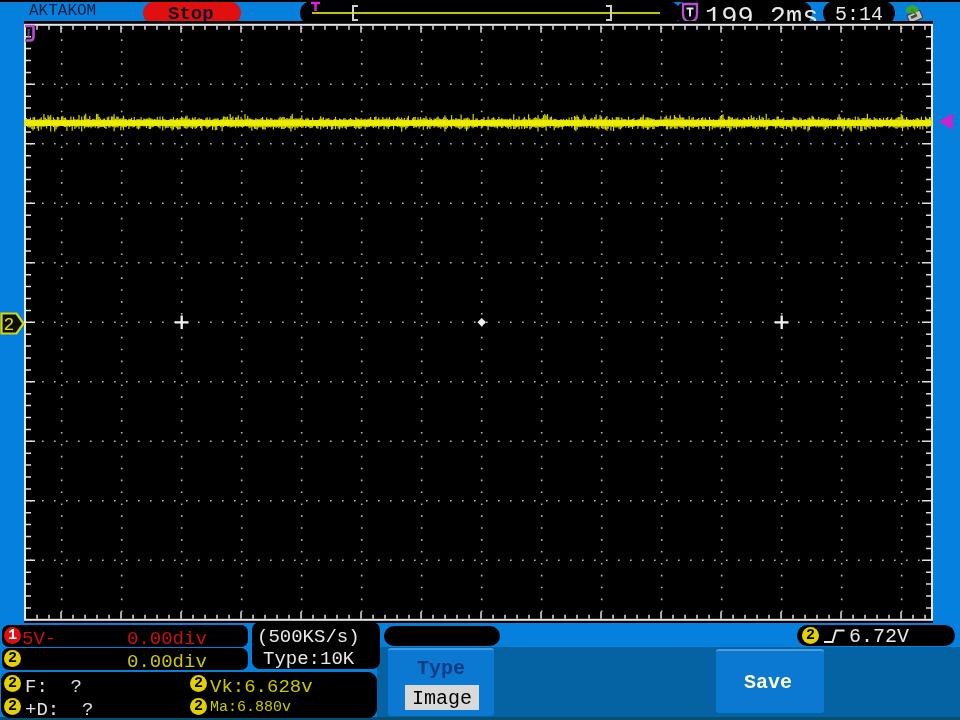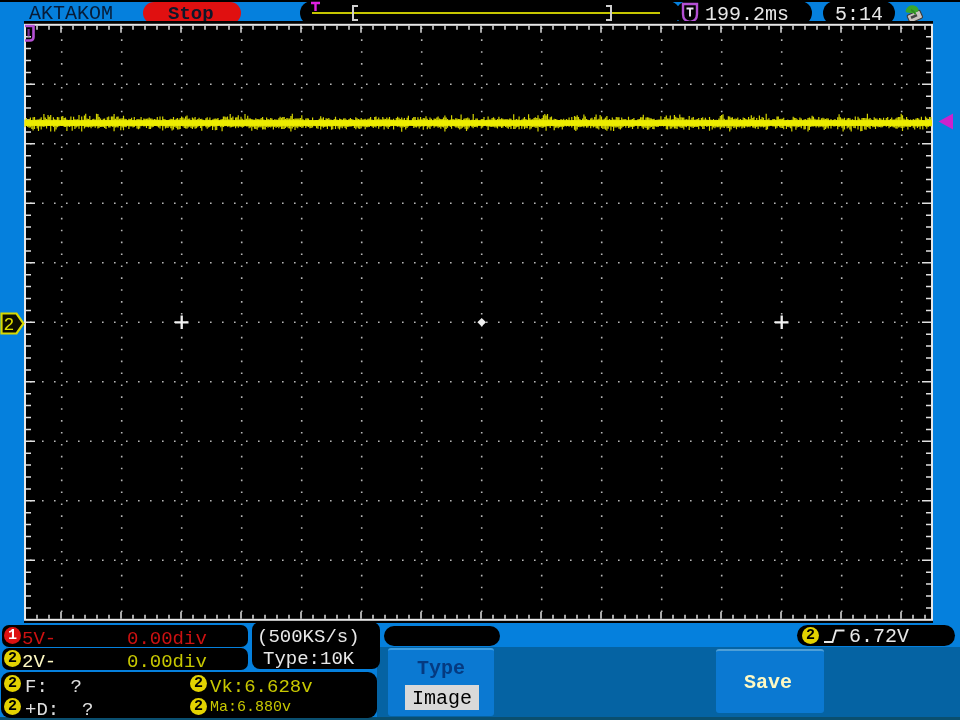--- a/index.html
+++ b/index.html
@@ -9,38 +9,38 @@
   .t{position:absolute;white-space:pre;font-family:"Liberation Mono",monospace;}
   .badge{position:absolute;width:17px;height:17px;border-radius:50%;text-align:center;
     font-size:15px;font-weight:bold;line-height:18px;}
   .by{background:#e3d200;color:#000;}
   .br{background:#dd1111;color:#fff;}
 </style></head>
 <body>
 
 <div class="blk" style="left:0;top:0;width:960px;height:2px"></div>
 
-<div class="t" style="left:29px;top:2px;width:120px;font-size:20px;color:#071c38">AKTAKOM</div>
+<div class="t" style="left:29px;top:2px;width:120px;font-size:16px;color:#071c38">AKTAKOM</div>
 <div class="abs" style="left:143px;top:2px;width:98px;height:22px;background:#e01010;border-radius:11px/11px"></div>
 <div class="t" style="left:168px;top:3px;font-size:19px;color:#0f172a;font-weight:bold">Stop</div>
 
 <div class="stadium" style="left:300px;top:1px;width:380px;height:24px"></div>
 <div class="abs" style="left:312px;top:12px;width:348px;height:2px;background:#c6c600"></div>
 <svg class="abs" style="left:0;top:0" width="960" height="28">
   <path d="M358 6 h-5 v14 h5" stroke="#cfcfcf" stroke-width="2" fill="none"></path>
   <path d="M606 6 h5 v14 h-5" stroke="#cfcfcf" stroke-width="2" fill="none"></path>
   <path d="M311 3 h9 M315.5 3 v8" stroke="#e020e0" stroke-width="2.4" fill="none"></path>
 </svg>
 
 <div class="stadium" style="left:676px;top:1px;width:136px;height:24px"></div>
 <svg class="abs" style="left:680px;top:2px" width="24" height="22">
   <path d="M3 2 h14 v10 q0 7 -7 8 q-7 -1 -7 -8 z" fill="none" stroke="#b44fd4" stroke-width="2.4"></path>
   <path d="M6.5 6.5 h7 M10 6.5 v8" stroke="#e8e0f0" stroke-width="2" fill="none"></path>
 </svg>
-<div class="t" style="left:705px;top:3px;font-size:20px;color:#e8e8e8">199.2ms</div>
+<div class="t" style="left:705px;top:3px;font-size:27px;color:#e8e8e8">199.2ms</div>
 
 <div class="stadium" style="left:823px;top:1px;width:72px;height:24px"></div>
 <div class="t" style="left:835px;top:3px;font-size:20px;color:#e8e8e8">5:14</div>
 
 <svg class="abs" style="left:901px;top:2px" width="24" height="22">
   <g transform="rotate(-24 12 14)">
     <rect x="6.5" y="11" width="14" height="8.5" rx="1.5" fill="#c9c3bf" stroke="#3a3a3a" stroke-width="1.1"></rect>
     <rect x="9.5" y="13.5" width="6.5" height="2.6" fill="#444"></rect>
   </g>
   <path d="M4.5 9 q2 -6.5 8.5 -5.6 q4.6 1 4.6 5.6 q-3.6 2.8 -8.3 1.9 q-4.8 0 -4.8 -1.9z" fill="#3aa82c"></path>
@@ -69,21 +69,21 @@
 <div class="abs" style="left:377px;top:647px;width:583px;height:70px;background:#0563a3"></div>
 <div class="abs" style="left:0;top:717px;width:960px;height:3px;background:#0a4f70"></div>
 
 <div class="blk" style="left:2px;top:625px;width:246px;height:22px;border-radius:7px"></div>
 <div class="badge br" style="left:4px;top:627px">1</div>
 <div class="t" style="left:22px;top:628px;font-size:19px;color:#cc1111">5V-</div>
 <div class="t" style="left:127px;top:628px;font-size:19px;color:#cc1111">0.00div</div>
 
 <div class="blk" style="left:2px;top:648px;width:246px;height:22px;border-radius:7px"></div>
 <div class="badge by" style="left:4px;top:650px">2</div>
-<div class="t" style="left:22px;top:651px;font-size:19px;color:#fef9c3">2V-</div>
+<div class="t" style="left:22px;top:651px;font-size:19px;color:#000000">2V-</div>
 <div class="t" style="left:127px;top:651px;font-size:19px;color:#c8c800">0.00div</div>
 
 <div class="blk" style="left:1px;top:672px;width:376px;height:46px;border-radius:9px"></div>
 <div class="badge by" style="left:4px;top:675px">2</div>
 <div class="t" style="left:25px;top:676px;font-size:19px;color:#e0e0e0">F:  ?</div>
 <div class="badge by" style="left:190px;top:675px">2</div>
 <div class="t" style="left:210px;top:676px;font-size:19px;color:#c8c800">Vk:6.628v</div>
 <div class="badge by" style="left:4px;top:698px">2</div>
 <div class="t" style="left:25px;top:699px;font-size:19px;color:#e0e0e0">+D:  ?</div>
 <div class="badge by" style="left:190px;top:698px">2</div>

